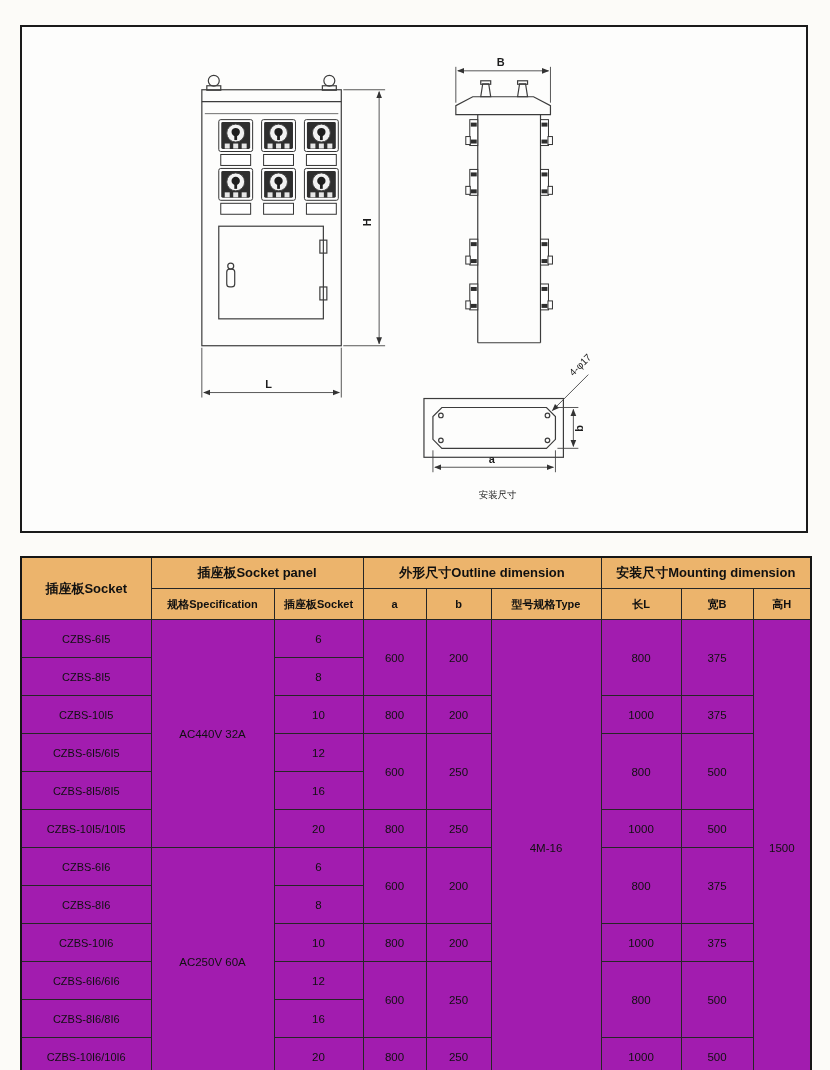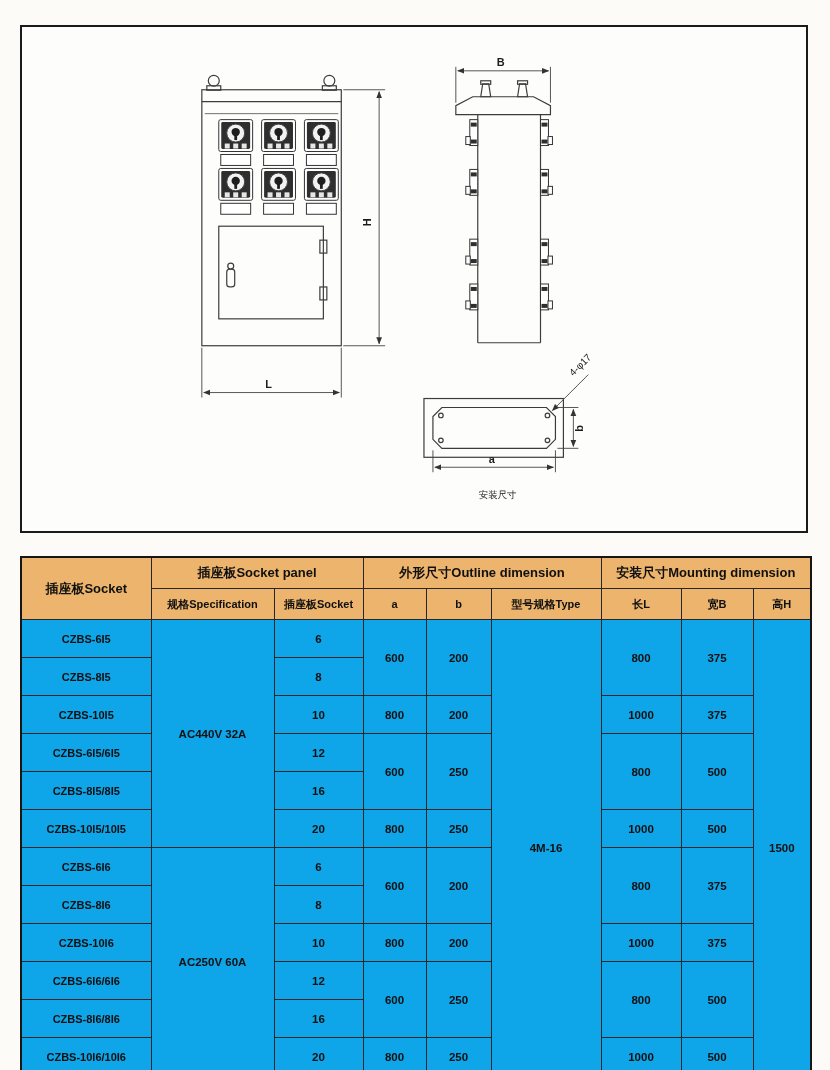--- a/index.html
+++ b/index.html
@@ -40,22 +40,22 @@
     padding:0; overflow:hidden;
     color:#101010;
   }
   .spec-table th {
     background:#ecb46c;
     font-size:13px; font-weight:bold;
     height:30px;
   }
   .spec-table tr.sub th { font-size:11px; height:30px; }
   .spec-table td {
-    background:#0ea5e9;
-    font-size:11.5px; font-weight:bold;
+    background:#a21caf;
+    font-size:11.5px; font-weight:normal;
     height:37px;
   }
   .spec-table td.model { font-size:11px; }
 </style>
 </head>
 <body>
 
 <div class="frame">
   <svg viewBox="0 0 786 506">
     <defs>

